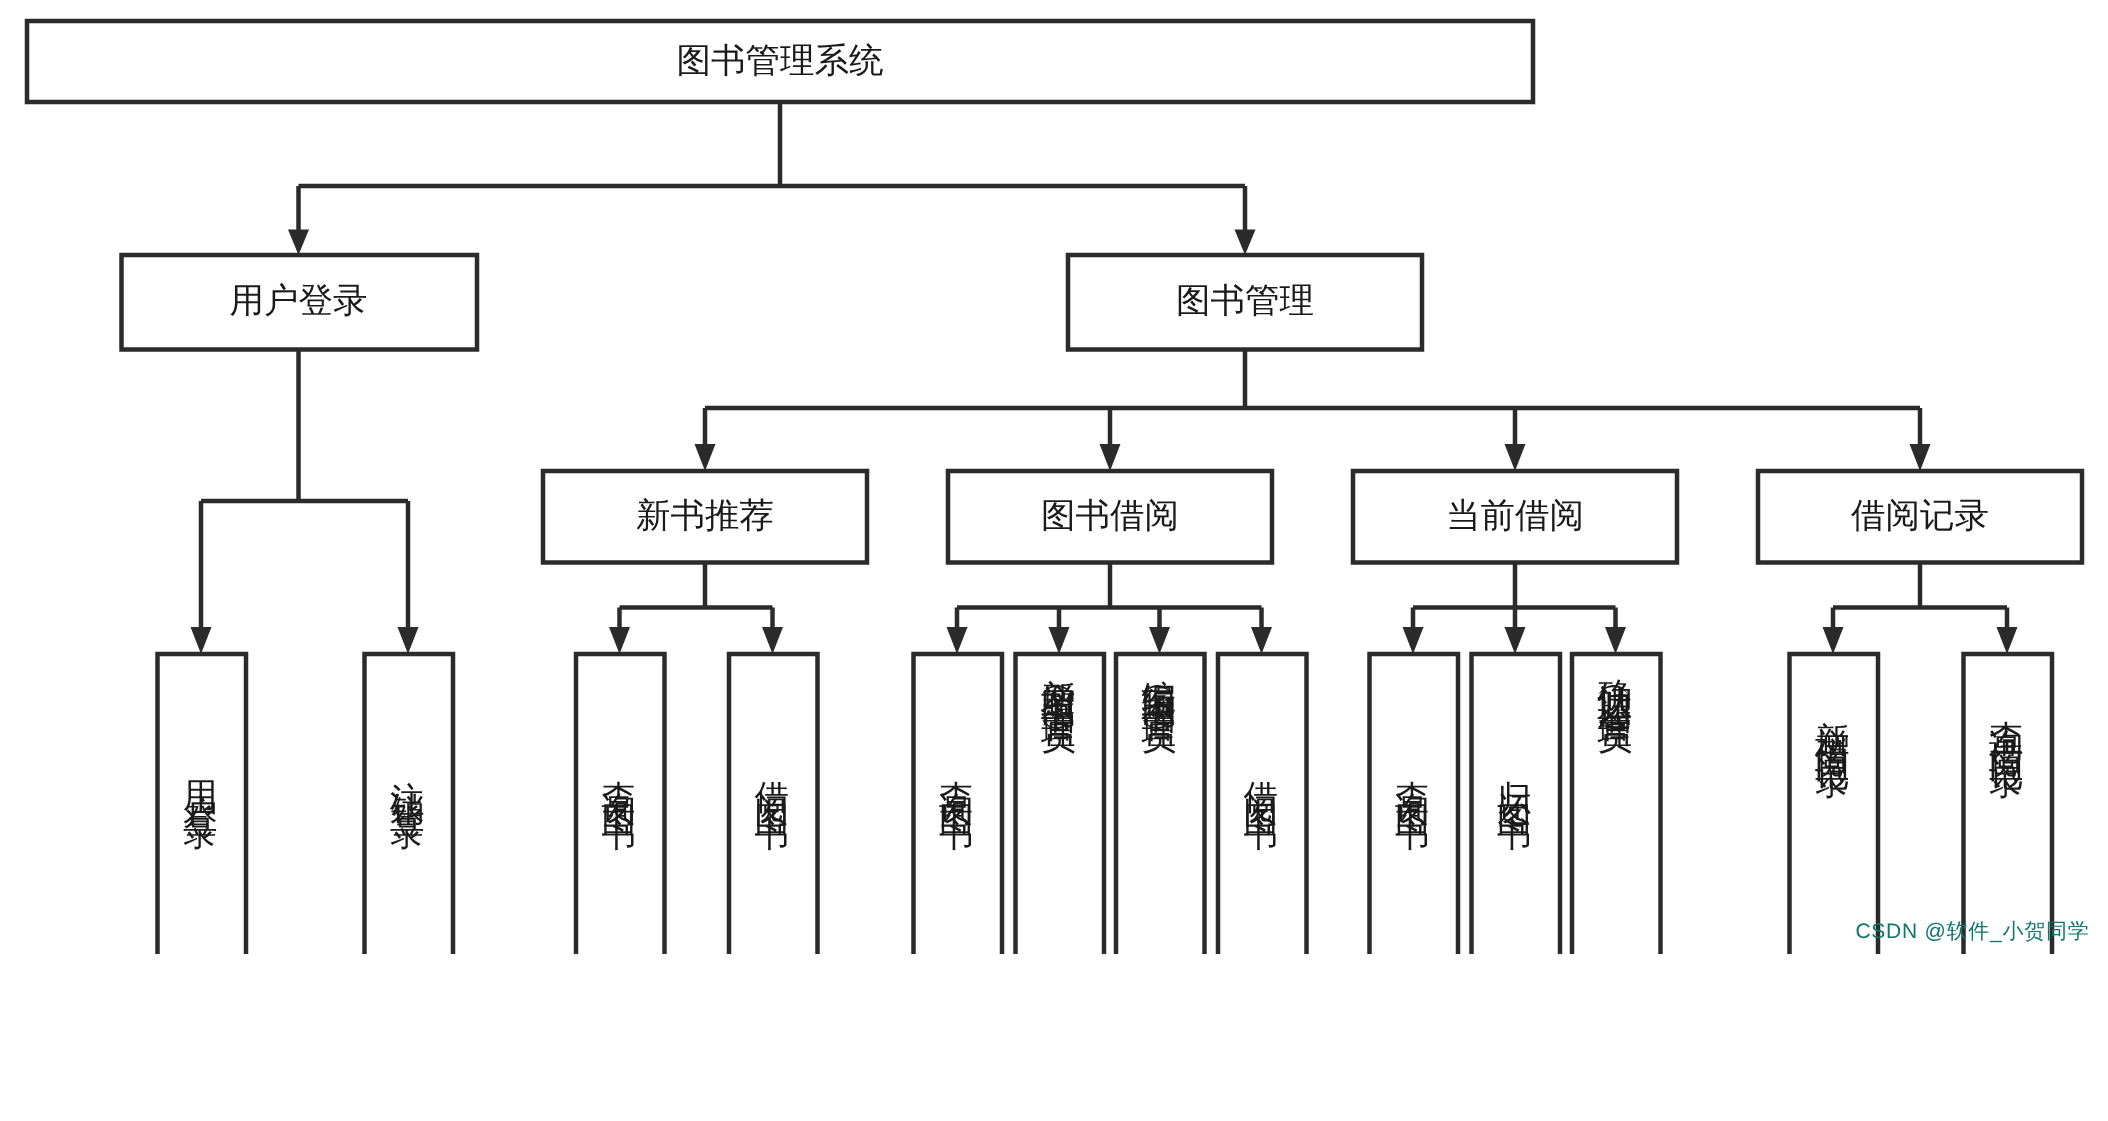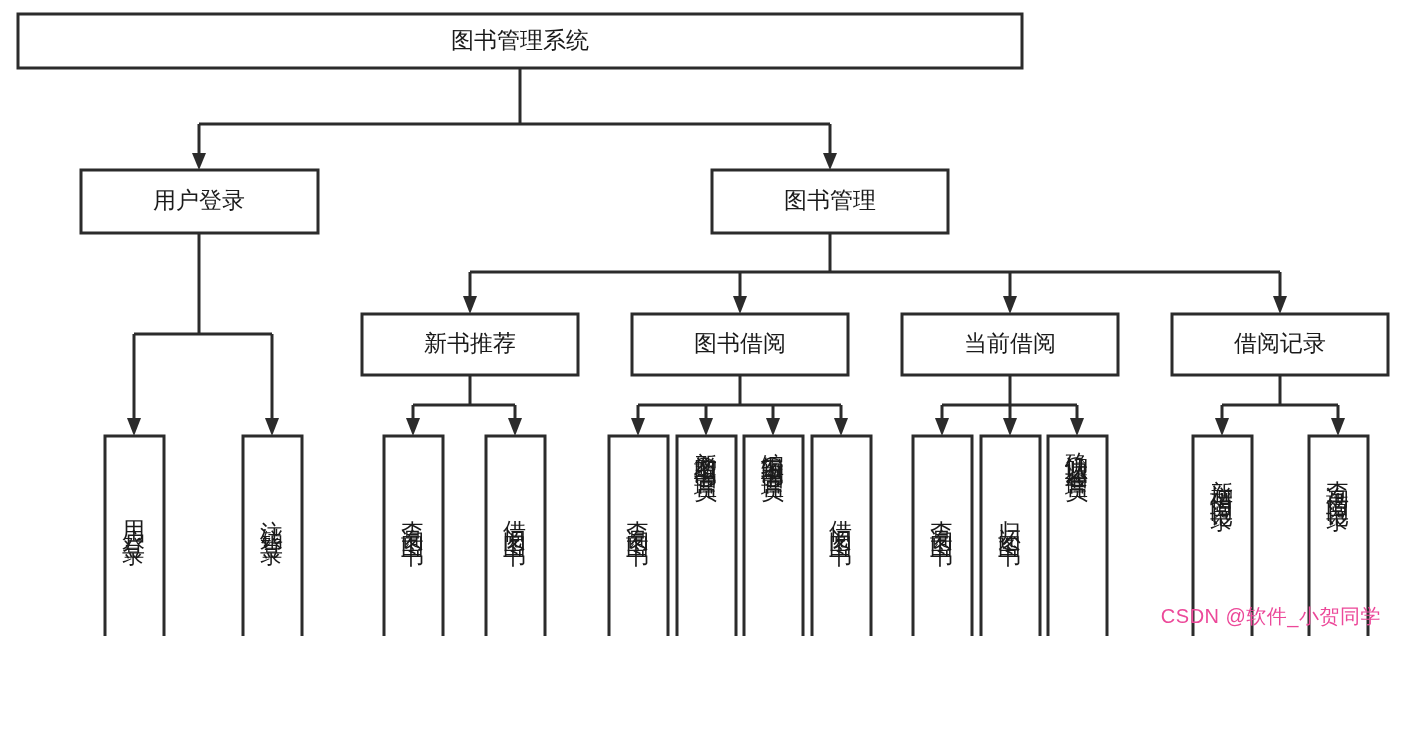--- a/index.html
+++ b/index.html
@@ -49,25 +49,25 @@
     dominant-baseline: middle;
   }
   .node-label-v {
     font-family: "Liberation Sans", "DejaVu Sans", sans-serif;
     font-size: 23px;
     fill: #1a1a1a;
     text-anchor: middle;
   }
   .watermark-text {
     position: absolute;
-    right: 24px;
+    right: 12px;
     bottom: 6px;
     font-family: "Liberation Sans", "DejaVu Sans", sans-serif;
-    font-size: 20px;
-    color: #ec4899;
+    font-size: 14px;
+    color: #0f766e;
     white-space: nowrap;
     letter-spacing: 0.5px;
     user-select: none;
   }
 </style>
 </head>
 <body>
 
 <div id="diagram-root">
 

